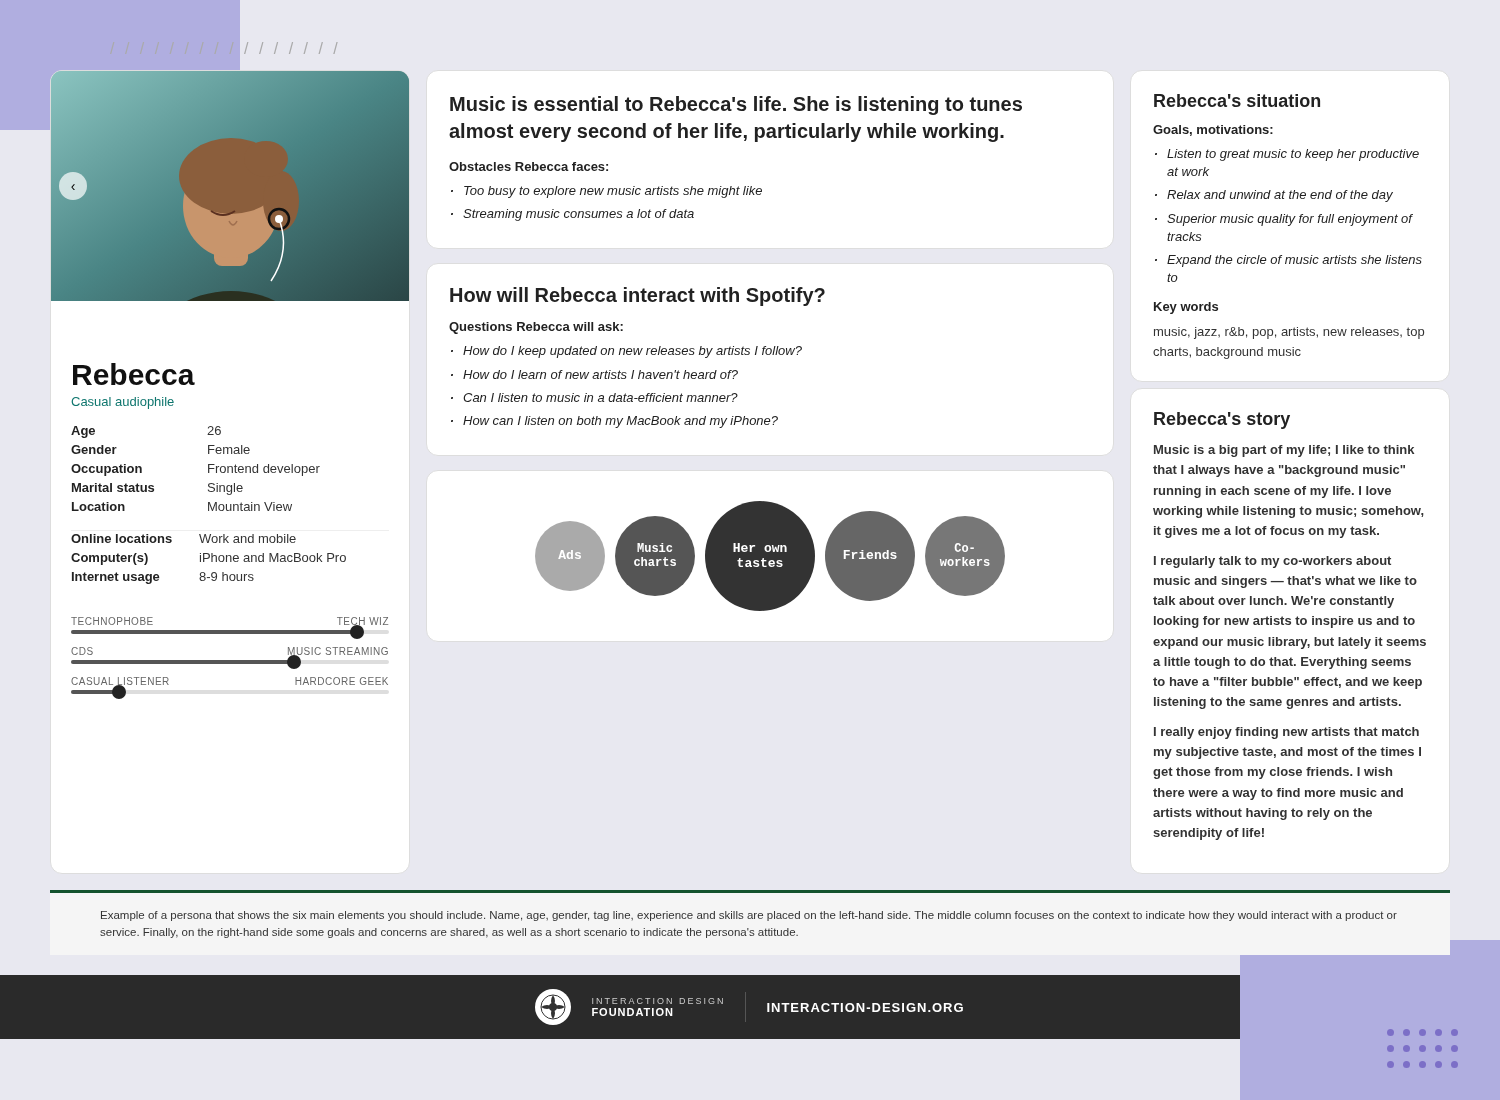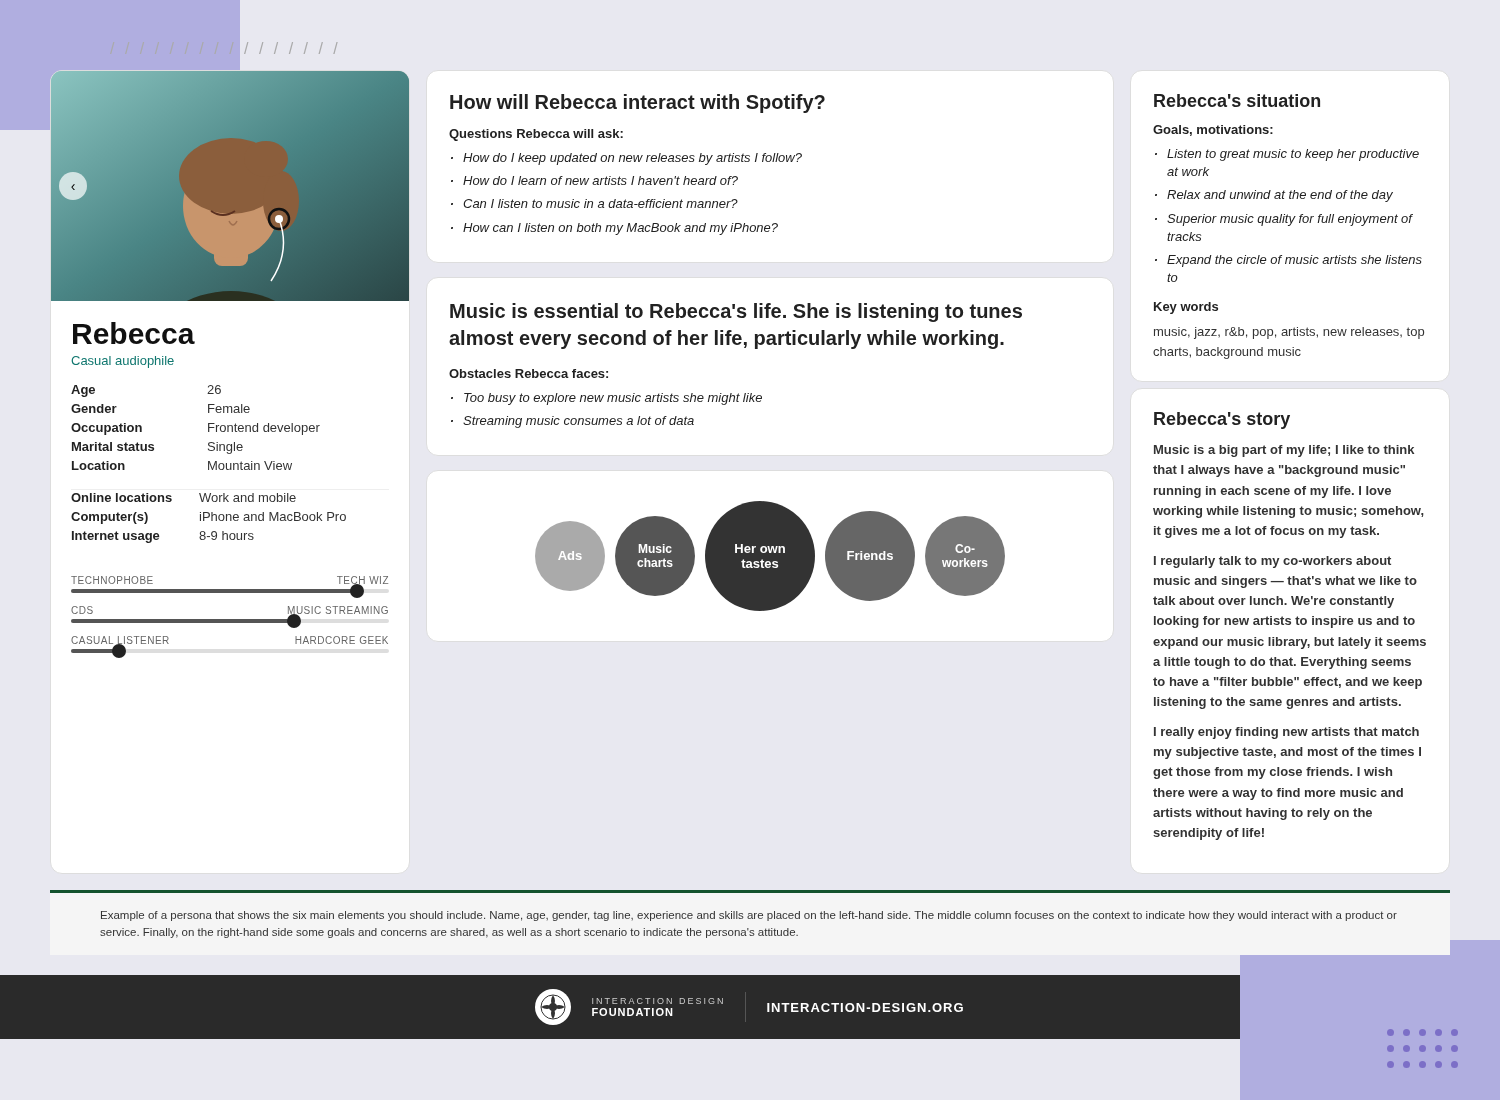--- a/index.html
+++ b/index.html
@@ -92,20 +92,21 @@
     }
 
     .persona-info {
       padding: 16px 20px;
     }
     .persona-name {
       font-size: 30px;
       font-weight: 900;
       color: #111;
       margin-bottom: 2px;
+      margin-top: 41px;
     }
     .persona-tagline {
       font-size: 13px;
       color: #0f766e;
       margin-bottom: 14px;
     }
     .persona-stats {
       display: grid;
       grid-template-columns: 120px 1fr;
       gap: 4px 16px;
@@ -216,20 +217,21 @@
     }
 
     
     .influence-diagram {
       display: flex;
       align-items: center;
       justify-content: center;
       gap: 10px;
       padding: 10px 0;
       flex-wrap: wrap;
+      font-family: Liberation Mono, monospace;
     }
     .bubble {
       border-radius: 50%;
       display: flex;
       align-items: center;
       justify-content: center;
       text-align: center;
       font-size: 12px;
       font-weight: 600;
       color: #fff;
@@ -445,36 +447,36 @@
             <div class="slider-fill" style="width:15%"></div>
             <div class="slider-thumb" style="left:15%"></div>
           </div>
         </div>
       </div>
     </div>
 
     <div class="mid-col">
 
       <div class="card">
+        <div class="card-title-large">Music is essential to Rebecca's life. She is listening to tunes almost every second of her life, particularly while working.</div>
+        <div class="card-subtitle">Obstacles Rebecca faces:</div>
+        <ul class="bullet-list">
+          <li>Too busy to explore new music artists she might like</li>
+          <li>Streaming music consumes a lot of data</li>
+        </ul>
+      </div>
+
+      <div class="card">
         <div class="interact-title">How will Rebecca interact with Spotify?</div>
         <div class="card-subtitle">Questions Rebecca will ask:</div>
         <ul class="bullet-list">
           <li>How do I keep updated on new releases by artists I follow?</li>
           <li>How do I learn of new artists I haven't heard of?</li>
           <li>Can I listen to music in a data-efficient manner?</li>
           <li>How can I listen on both my MacBook and my iPhone?</li>
-        </ul>
-      </div>
-
-      <div class="card">
-        <div class="card-title-large">Music is essential to Rebecca's life. She is listening to tunes almost every second of her life, particularly while working.</div>
-        <div class="card-subtitle">Obstacles Rebecca faces:</div>
-        <ul class="bullet-list">
-          <li>Too busy to explore new music artists she might like</li>
-          <li>Streaming music consumes a lot of data</li>
         </ul>
       </div>
 
       <div class="card">
         <div class="influence-diagram">
           <div class="bubble bubble-ads">Ads</div>
           <div class="bubble bubble-music-charts">Music<br>charts</div>
           <div class="bubble bubble-her-own">Her own<br>tastes</div>
           <div class="bubble bubble-friends">Friends</div>
           <div class="bubble bubble-coworkers">Co-<br>workers</div>

